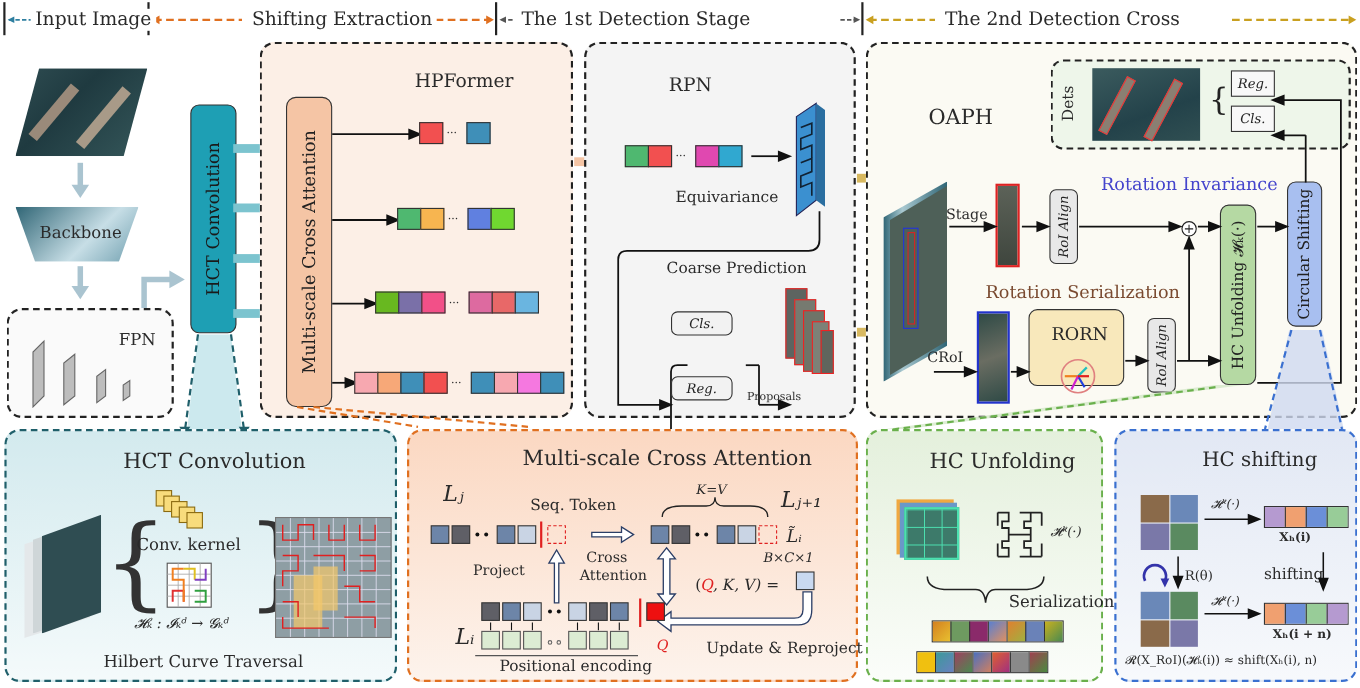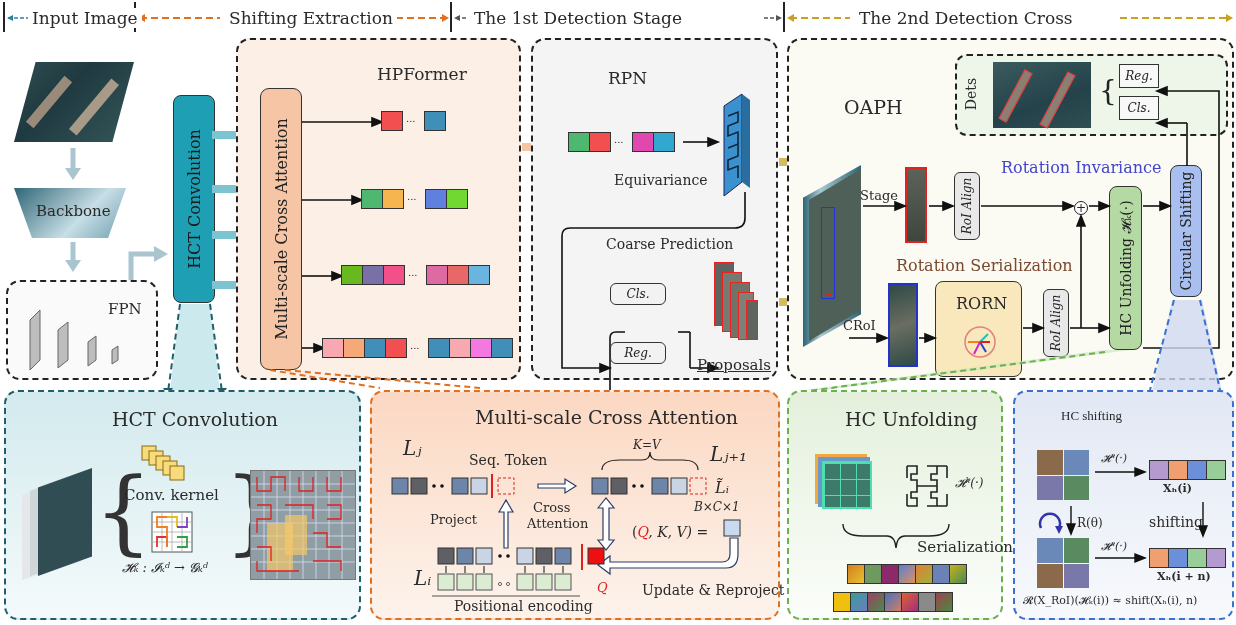--- a/index.html
+++ b/index.html
@@ -181,21 +181,21 @@
 <div class="smallbox" style="left:610px;top:342px;width:56px;height:22px;line-height:20px;">
   <span>Reg.</span>
 </div>
 <div class="abs" style="left:714px;top:262px;width:50px;height:80px;">
   <div class="img" style="left:0;top:0;width:20px;height:64px;background:#5d6460;border:1px solid #e22;"></div>
   <div class="img" style="left:8px;top:10px;width:20px;height:60px;background:#767a70;border:1px solid #e22;"></div>
   <div class="img" style="left:16px;top:20px;width:20px;height:56px;background:#6f7468;border:1px solid #e22;"></div>
   <div class="img" style="left:24px;top:30px;width:16px;height:48px;background:#7d8177;border:1px solid #e22;"></div>
   <div class="img" style="left:32px;top:38px;width:12px;height:40px;background:#60655d;border:1px solid #e22;"></div>
 </div>
-<span class="txt" style="left:697px;top:356px;font-size:15px;text-decoration:underline;">Proposals</span>
+<span class="txt" style="left:679px;top:356px;font-size:10px;">Proposals</span>
 
 <svg width="30" height="200" style="left:779px;top:150px;">
   <rect x="0" y="8" width="14" height="8" fill="#d8b960"></rect>
     <polygon points="12,2 24,12 12,22" fill="#d8b960"></polygon>
   <rect x="0" y="148" width="14" height="8" fill="#d8b960"></rect>
     <polygon points="12,142 24,152 12,162" fill="#d8b960"></polygon>
 </svg>
 
 <div class="panel" style="left:787px;top:38px;width:447px;height:342px;background:#fbfaf3;"></div>
 <span class="txt" style="left:844px;top:96px;font-size:19px;">OAPH</span>
@@ -228,21 +228,21 @@
 <div class="img" style="left:905px;top:167px;width:22px;height:76px;background:linear-gradient(180deg,#5c6258,#3f463e);border:2px solid #dd2222;"></div>
 <div class="img" style="left:888px;top:283px;width:30px;height:84px;background:linear-gradient(160deg,#2f4a46,#6a6d62 50%,#2f4a46);border:2px solid #2233cc;"></div>
 
 <div class="smallbox" style="left:954px;top:172px;width:26px;height:68px;background:#e8e8e8;">
   <span class="vtext" style="font-size:12px;">RoI Align</span>
 </div>
 <div class="smallbox" style="left:1043px;top:289px;width:26px;height:68px;background:#e8e8e8;">
   <span class="vtext" style="font-size:12px;">RoI Align</span>
 </div>
 
-<div class="abs" style="left:935px;top:281px;width:87px;height:96px;background:#f8e8bb;border:1.5px solid #333;border-radius:8px;box-sizing:border-box;">
+<div class="abs" style="left:935px;top:281px;width:87px;height:70px;background:#f8e8bb;border:1.5px solid #333;border-radius:8px;box-sizing:border-box;">
   <span class="txt" style="left:20px;top:12px;font-size:16px;">RORN</span>
   <svg width="40" height="40" style="left:24px;top:40px;">
     <circle cx="20" cy="20" r="15" fill="none" stroke="#e08080" stroke-width="1.5"></circle>
     <line x1="20" y1="20" x2="8" y2="20" stroke="#f08020" stroke-width="2"></line>
     <line x1="20" y1="20" x2="28" y2="12" stroke="#20c0c0" stroke-width="2"></line>
     <line x1="20" y1="20" x2="26" y2="30" stroke="#2040e0" stroke-width="2"></line>
     <line x1="20" y1="20" x2="14" y2="32" stroke="#d020d0" stroke-width="2"></line>
     <line x1="20" y1="20" x2="30" y2="20" stroke="#e02020" stroke-width="2"></line>
   </svg>
 </div>
@@ -343,26 +343,27 @@
   <span class="txt ital" style="left:116px;top:168px;font-size:13px;">𝓗ₖ : 𝓘ₖᵈ → 𝓖ₖᵈ</span>
   <span class="txt" style="left:218px;top:74px;font-size:92px;font-weight:100;color:#333;line-height:1;">}</span>
   <div class="abs" style="left:244px;top:78px;width:104px;height:108px;background:#8e9ea4;border:1px solid #777;">
     <svg width="104" height="108" style="left:0;top:0;">
       <path d="M0,13 H104 M0,26 H104 M0,39 H104 M0,52 H104 M0,65 H104 M0,78 H104 M0,91 H104 M13,0 V108 M26,0 V108 M39,0 V108 M52,0 V108 M65,0 V108 M78,0 V108 M91,0 V108" stroke="#dde" stroke-width="0.8"></path>
       <rect x="16" y="52" width="26" height="48" fill="#f4c86a" opacity="0.7"></rect>
       <rect x="34" y="44" width="22" height="40" fill="#f4c86a" opacity="0.7"></rect>
       <path d="M6,6 L6,20 L20,20 L20,6 L34,6 L34,20 M48,6 L48,20 L62,20 L62,6 M76,6 L76,20 L90,20 L90,6 M6,34 L20,34 L20,48 L6,48 L6,62 M34,34 L62,34 L62,48 M76,34 L90,34 L90,48 L76,48 M6,76 L20,76 L20,90 M62,62 L76,62 L76,76 L90,76 M62,90 L90,90 L90,100 M6,90 L6,100 L48,100" stroke="#e02020" fill="none" stroke-width="1.3"></path>
     </svg>
   </div>
+  <span class="txt" style="left:88px;top:200px;font-size:15px;">Hilbert Curve  Traversal</span>
 </div>
 
 <div class="panel" style="left:370px;top:390px;width:410px;height:230px;border-color:#e07020;background:linear-gradient(180deg,#fbd8c2,#fdf3ec);"></div>
 <span class="txt" style="left:475px;top:406px;font-size:19px;">Multi-scale Cross Attention</span>
 <span class="txt ital" style="left:403px;top:436px;font-size:20px;">Lⱼ</span>
-<span class="txt" style="left:469px;top:452px;font-size:14px;">Seq. Token</span>
+<span class="txt" style="left:482px;top:452px;font-size:14px;">Seq. Token</span>
 <span class="txt ital" style="left:633px;top:438px;font-size:12px;">K=V</span>
 <span class="txt ital" style="left:710px;top:442px;font-size:20px;">Lⱼ₊₁</span>
 <span class="txt ital" style="left:715px;top:478px;font-size:16px;">L̃ᵢ</span>
 <span class="txt ital" style="left:694px;top:500px;font-size:12px;">B×C×1</span>
 <span class="txt" style="left:430px;top:512px;font-size:13px;">Project</span>
 <span class="txt" style="left:533px;top:500px;font-size:13px;">Cross</span>
 <span class="txt" style="left:527px;top:516px;font-size:13px;">Attention</span>
 <div class="txt" style="left:632px;top:524px;font-size:14px;">
   <span>(</span><span class="ital" style="color:#e02020;">Q</span><span class="ital">, K, V) =</span>
 </div>
@@ -471,21 +472,21 @@
     <div style="width:16px;background:linear-gradient(135deg,#3a9a9a,#6a80c0);border-left:1px solid #333;"></div>
     <div style="width:16px;background:linear-gradient(135deg,#a04060,#4a8a50);border-left:1px solid #333;"></div>
     <div style="width:16px;background:linear-gradient(135deg,#4a70c0,#d08060);border-left:1px solid #333;"></div>
     <div style="width:16px;background:linear-gradient(135deg,#e06030,#a03080);border-left:1px solid #333;"></div>
     <div style="width:16px;background:#8a8a8a;border-left:1px solid #333;"></div>
     <div style="width:16px;background:linear-gradient(135deg,#a04050,#4a8a40);border-left:1px solid #333;"></div>
   </div>
 </div>
 
 <div class="panel" style="left:1013px;top:390px;width:221px;height:230px;border-color:#3a70d0;background:linear-gradient(180deg,#e2e8f4,#f7f9fc);">
-  <span class="txt" style="left:46px;top:16px;font-size:13px;font-family:Liberation Serif, serif;">HC  shifting</span>
+  <span class="txt" style="left:78px;top:16px;font-size:18px;">HC  shifting</span>
   <div class="abs" style="left:22px;top:58px;width:52px;height:50px;display:grid;grid-template-columns:1fr 1fr;gap:1px;">
     <div style="background:#8a6a4a;"></div>
       <div style="background:#6a88b8;"></div>
     <div style="background:#7a78a8;"></div>
       <div style="background:#5a8a60;"></div>
   </div>
   <span class="txt ital" style="left:86px;top:60px;font-size:11px;">𝓗ᵏ(·)</span>
   <div id="shift-top-tokens" class="abs" style="left:134px;top:68px;height:18px;display:flex;border:1px solid #333;">
       <div style="width: 18px; background: rgb(181, 154, 208);"></div>
       <div style="width: 18px; background: rgb(240, 160, 112); border-left: 1px solid rgb(51, 51, 51);"></div>

